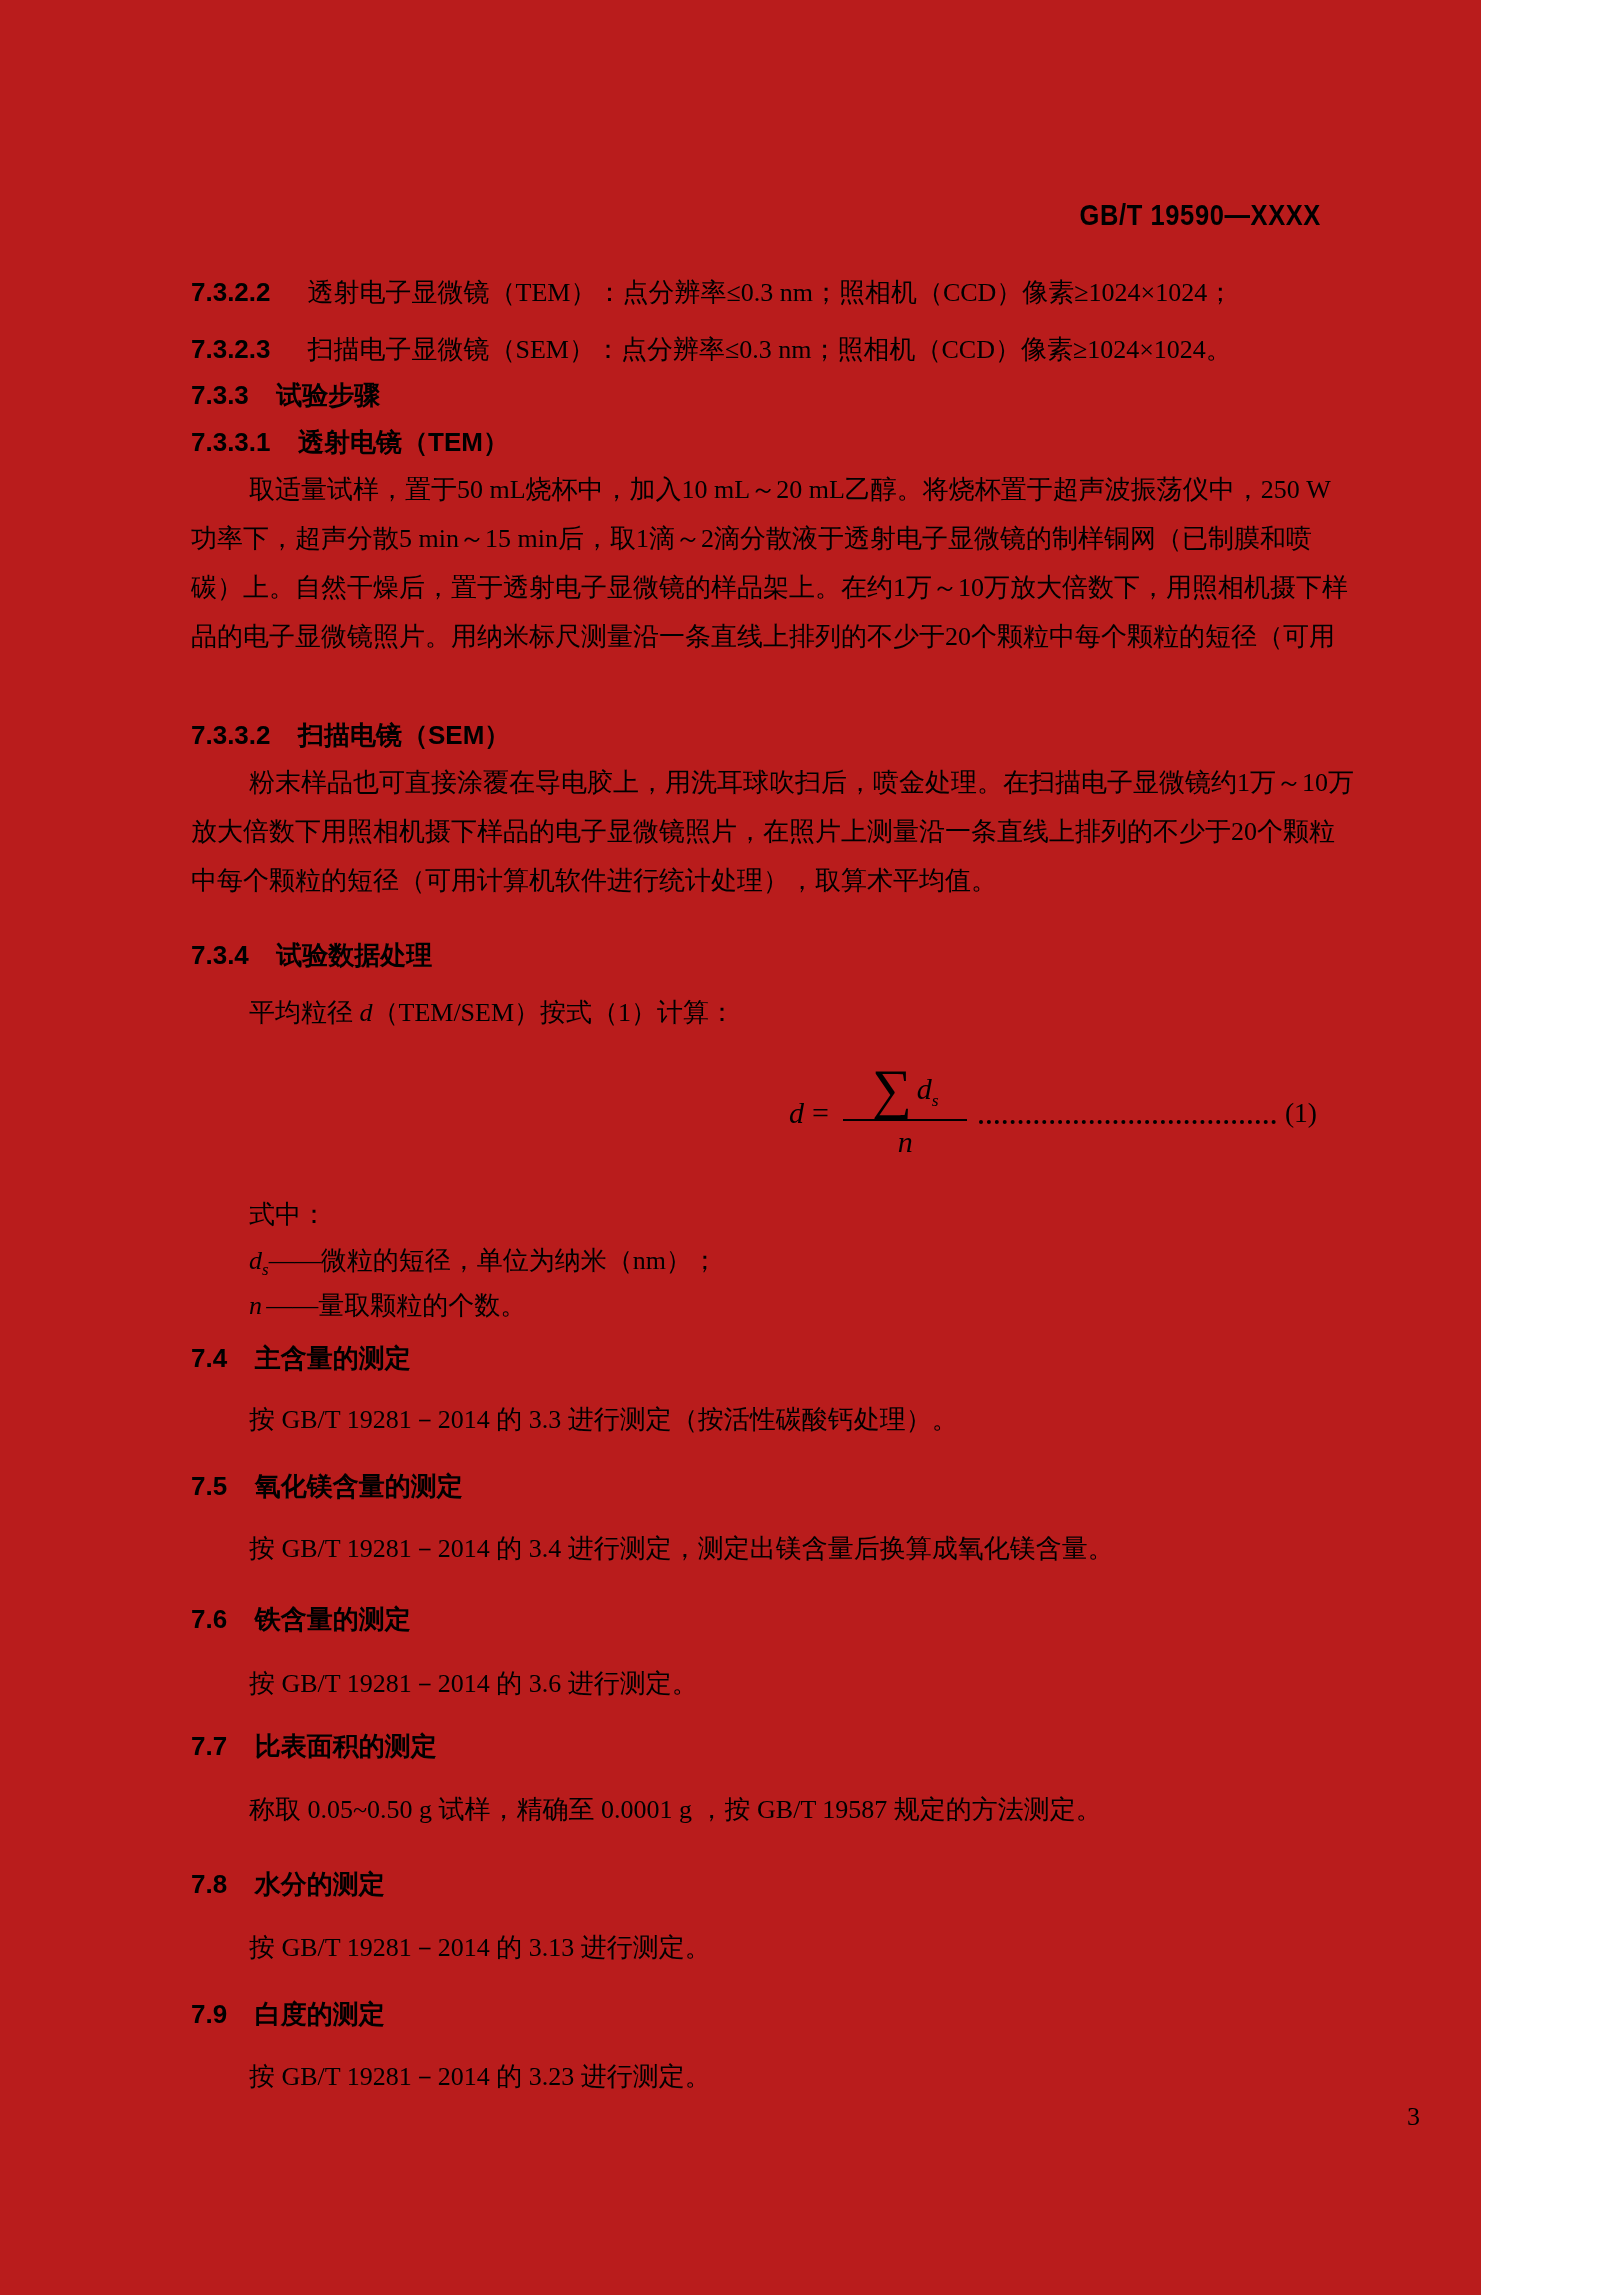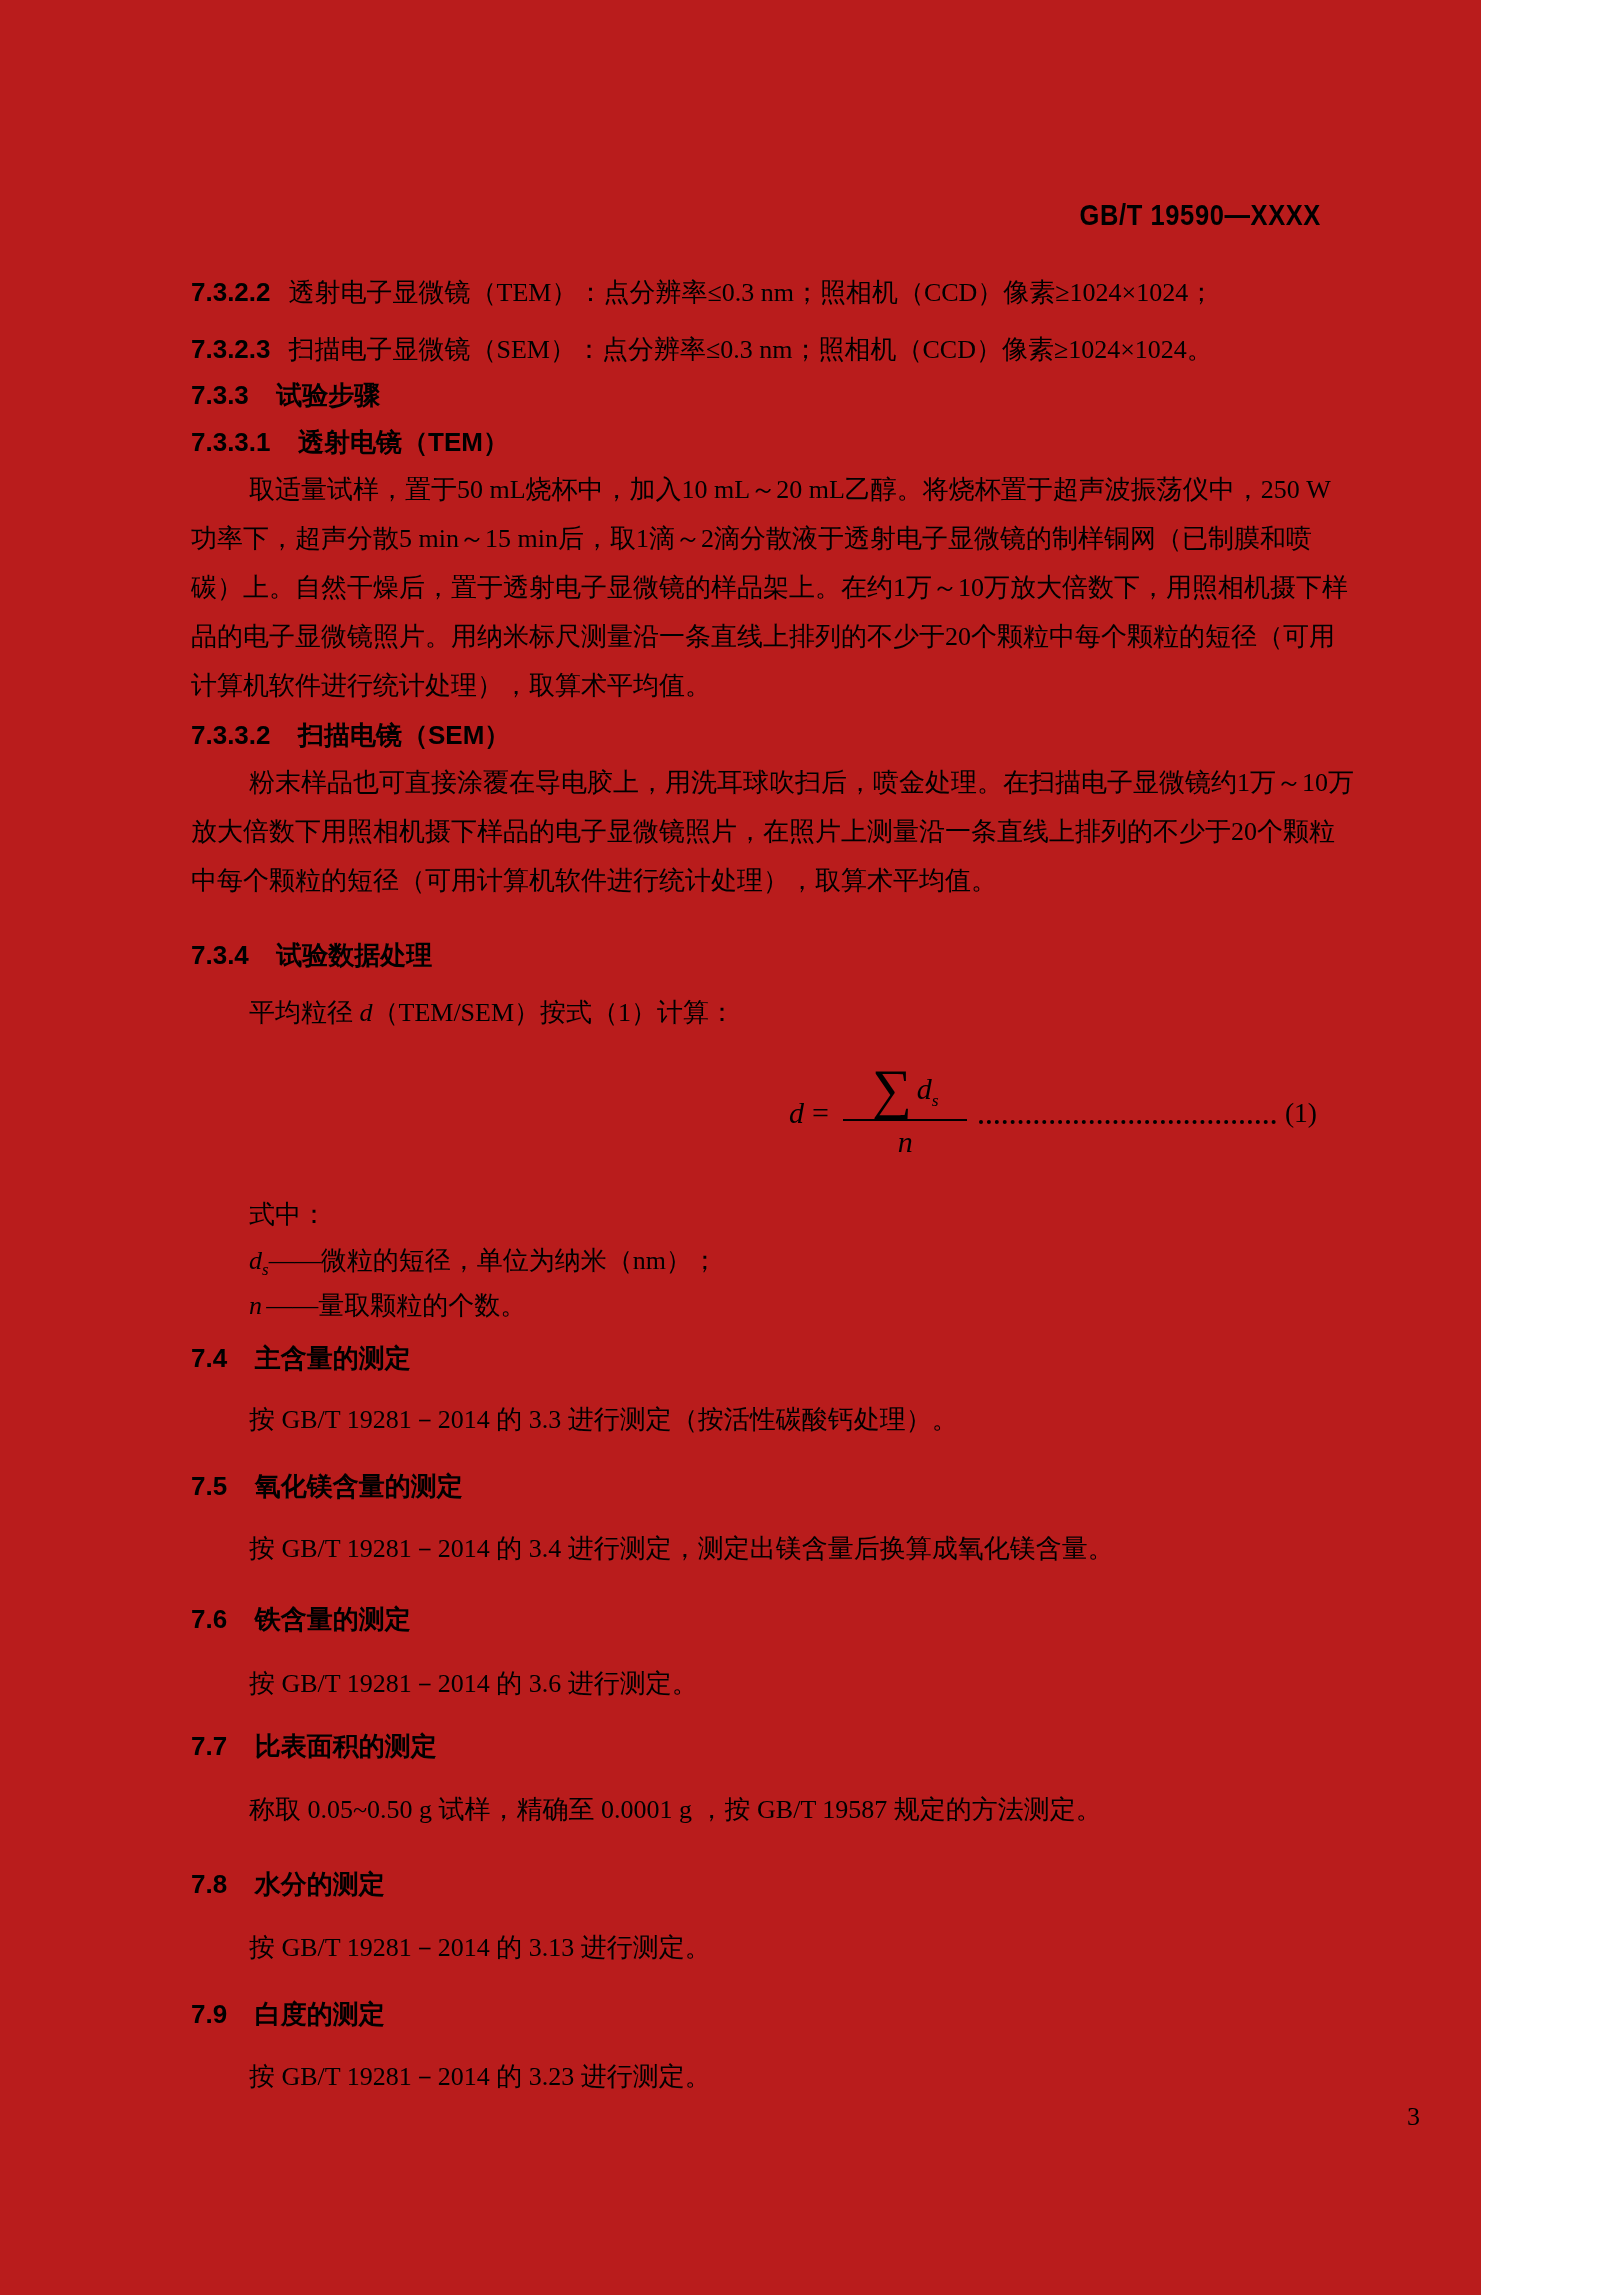--- a/index.html
+++ b/index.html
@@ -12,21 +12,21 @@
   .body-line { font-size:26px; line-height:31px; }
   .hdr {
     top:198px; right:160px;
     font-family:"Liberation Sans","DejaVu Sans",sans-serif;
     font-weight:700; font-size:30px; letter-spacing:0.7px;
     transform:scaleX(0.85); transform-origin:100% 50%;
   }
   .h { font-family:"Liberation Sans","DejaVu Sans",sans-serif; font-weight:700; font-size:26px; line-height:31px; left:191px; }
   .hnum { margin-right:27.5px; }
   .clause { left:191px; }
-  .cnum { font-family:"Liberation Sans","DejaVu Sans",sans-serif; font-weight:700; margin-right:18px; }
+  .cnum { font-family:"Liberation Sans","DejaVu Sans",sans-serif; font-weight:700; margin-right:37px; }
   .cont { left:191px; }
   .indent { left:249px; }
   .ivar, .fvar { font-style:italic; font-family:"Liberation Serif","DejaVu Serif",serif; }
   .formula {
     left:789px; right:164px; top:1055px; height:115px;
     position:absolute; display:flex; align-items:center;
   }
   .fvar { font-size:30px; }
   .feq { font-size:30px; margin:0 7.9px; }
   .frac { display:inline-flex; flex-direction:column; align-items:center; margin:0 6.5px; }
@@ -62,21 +62,20 @@
   </div>
 
   <div class="abs h" style="top:427px">
     <span class="hnum">7.3.3.1</span><span>透射电镜（TEM）</span>
   </div>
 
   <div class="abs body-line indent" style="top:474px">取适量试样，置于50 mL烧杯中，加入10 mL～20 mL乙醇。将烧杯置于超声波振荡仪中，250 W</div>
   <div class="abs body-line cont" style="top:523px">功率下，超声分散5 min～15 min后，取1滴～2滴分散液于透射电子显微镜的制样铜网（已制膜和喷</div>
   <div class="abs body-line cont" style="top:572px">碳）上。自然干燥后，置于透射电子显微镜的样品架上。在约1万～10万放大倍数下，用照相机摄下样</div>
   <div class="abs body-line cont" style="top:621px">品的电子显微镜照片。用纳米标尺测量沿一条直线上排列的不少于20个颗粒中每个颗粒的短径（可用</div>
-  <div class="abs body-line cont" style="top:670px">计算机软件进行统计处理），取算术平均值。</div>
 
   <div class="abs h" style="top:720px">
     <span class="hnum">7.3.3.2</span><span>扫描电镜（SEM）</span>
   </div>
 
   <div class="abs body-line indent" style="top:767px">粉末样品也可直接涂覆在导电胶上，用洗耳球吹扫后，喷金处理。在扫描电子显微镜约1万～10万</div>
   <div class="abs body-line cont" style="top:816px">放大倍数下用照相机摄下样品的电子显微镜照片，在照片上测量沿一条直线上排列的不少于20个颗粒</div>
   <div class="abs body-line cont" style="top:865px">中每个颗粒的短径（可用计算机软件进行统计处理），取算术平均值。</div>
 
   <div class="abs h" style="top:940px">

